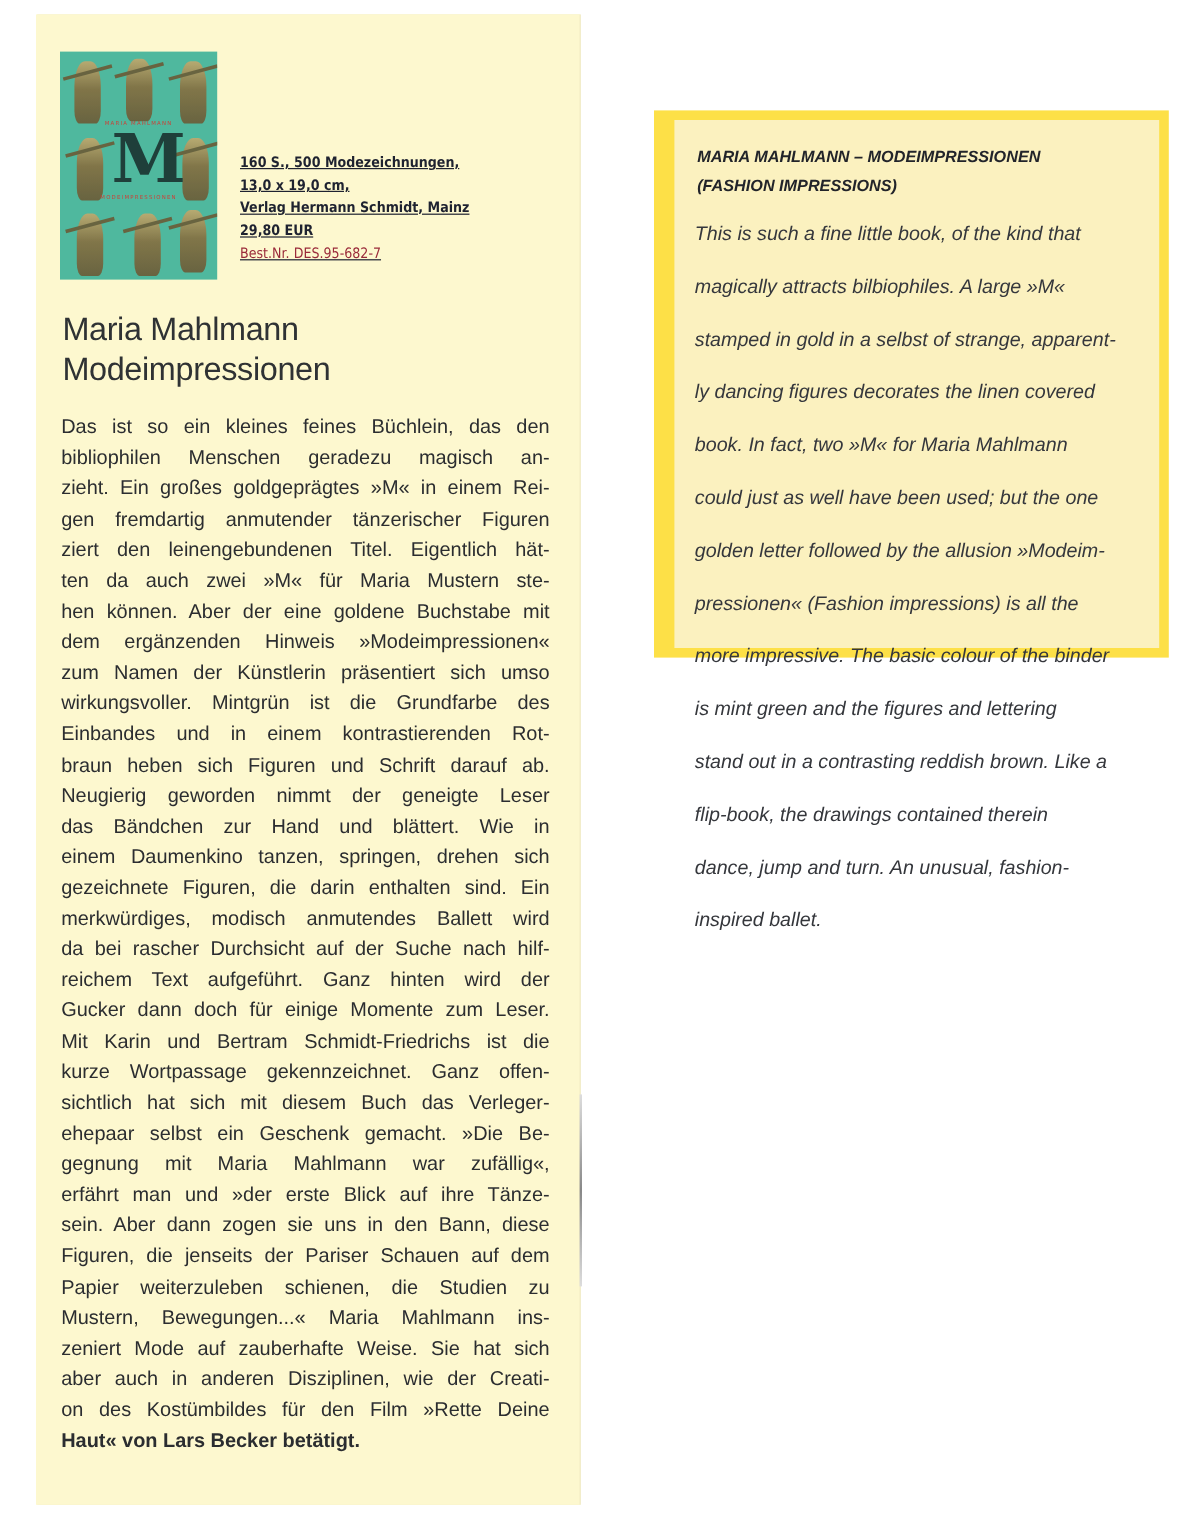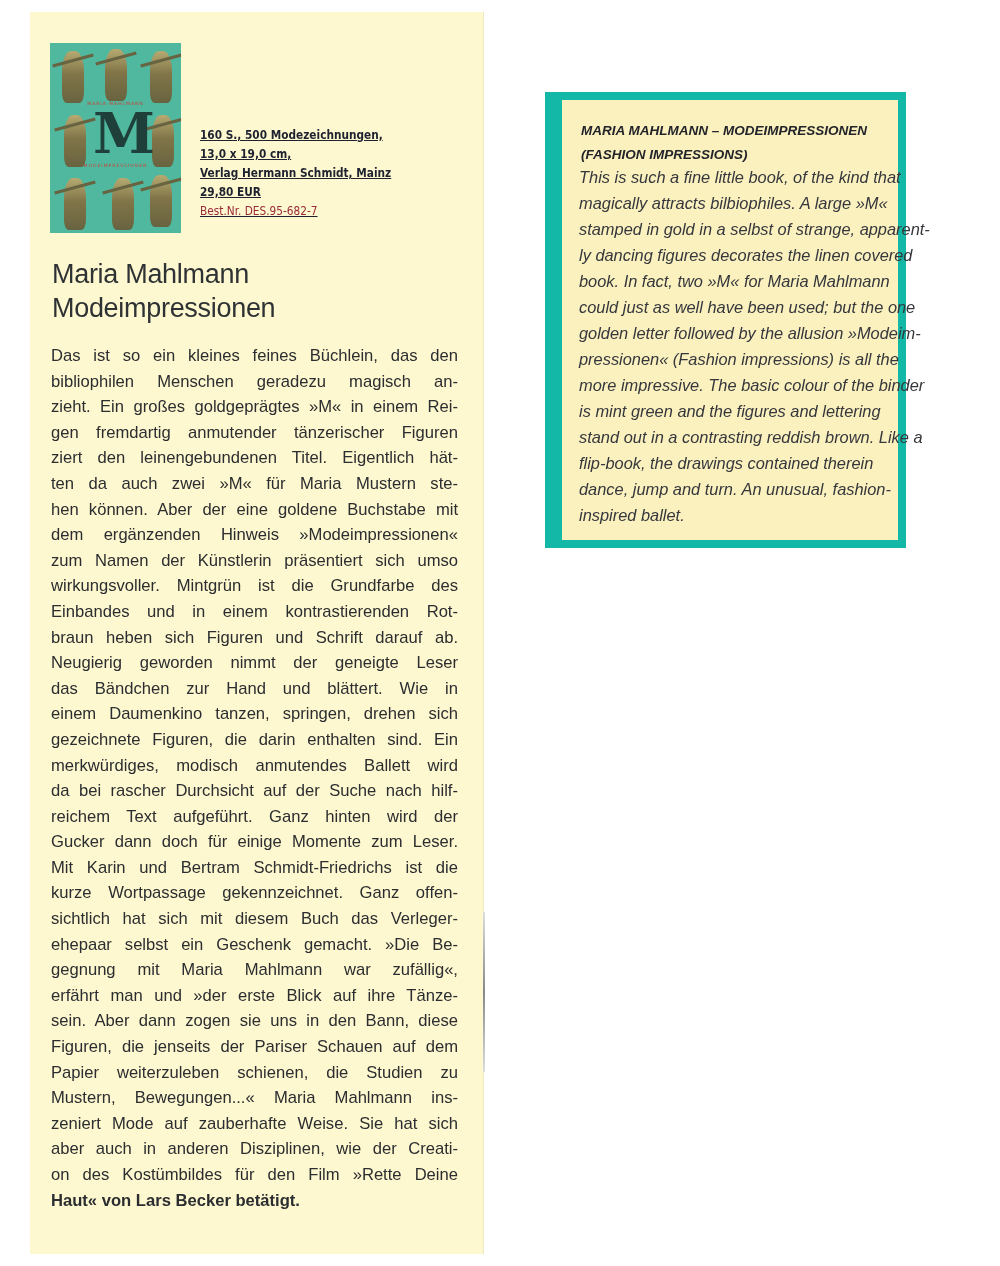--- a/index.html
+++ b/index.html
@@ -60,38 +60,38 @@
   }
   .body-de {
     position: absolute; left: 21px; top: 331px; width: 407px;
     font-family: "Liberation Sans", sans-serif; font-size: 16.6px; line-height: 25.6px;
     color: #2b2d30; text-align: justify;
   }
   .body-de .ln { display: block; text-align: justify; text-align-last: justify; white-space: nowrap; }
   .body-de .ln.last { text-align-last: left; font-weight: bold; }
 
   .card-en {
-    position: absolute; left: 545px; top: 92px; width: 361px; height: 456px;
-    background: #14b8a6;
+    position: absolute; left: 545px; top: 92px; width: 429px; height: 456px;
+    background: #fde047;
   }
   .card-en .inner {
     position: absolute; left: 17px; top: 8px; right: 8px; bottom: 8px;
     background: #fbf1bf;
   }
   .en-heading {
     position: absolute; left: 36px; top: 27px; width: 400px;
     font-family: "Liberation Sans", sans-serif; font-size: 13.5px; line-height: 24px;
     font-weight: bold; font-style: italic; color: #22242a;
   }
   .en-body {
     position: absolute; left: 34px; top: 72px; width: 410px;
     font-family: "Liberation Sans", sans-serif; font-style: italic; font-size: 16.4px; line-height: 26px;
     color: #35373c;
   }
-  .en-body .ln { display: block; white-space: nowrap; }
+  .en-body .ln { display: block; white-space: nowrap; margin-top: 18px; }
 </style>
 </head>
 <body>
 
 <div class="card-de">
   <div class="cover">
     <div class="fig" style="left:12px;top:8px;"></div>
     <div class="fig" style="left:55px;top:6px;"></div>
     <div class="fig" style="left:100px;top:8px;"></div>
     <div class="fig" style="left:14px;top:72px;"></div>

